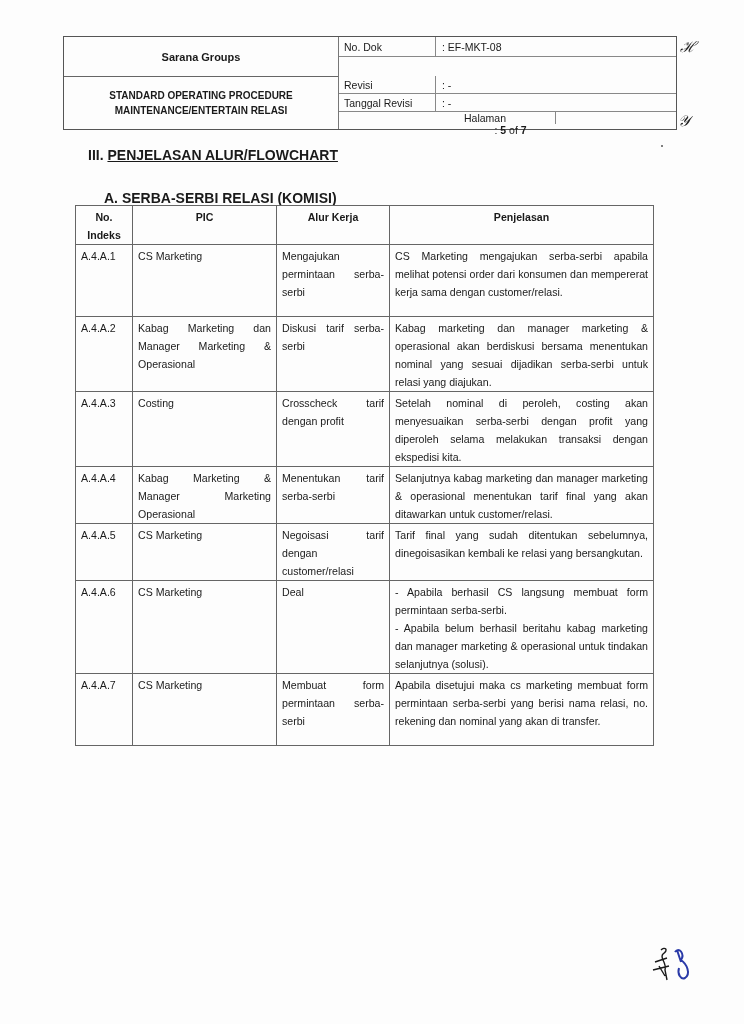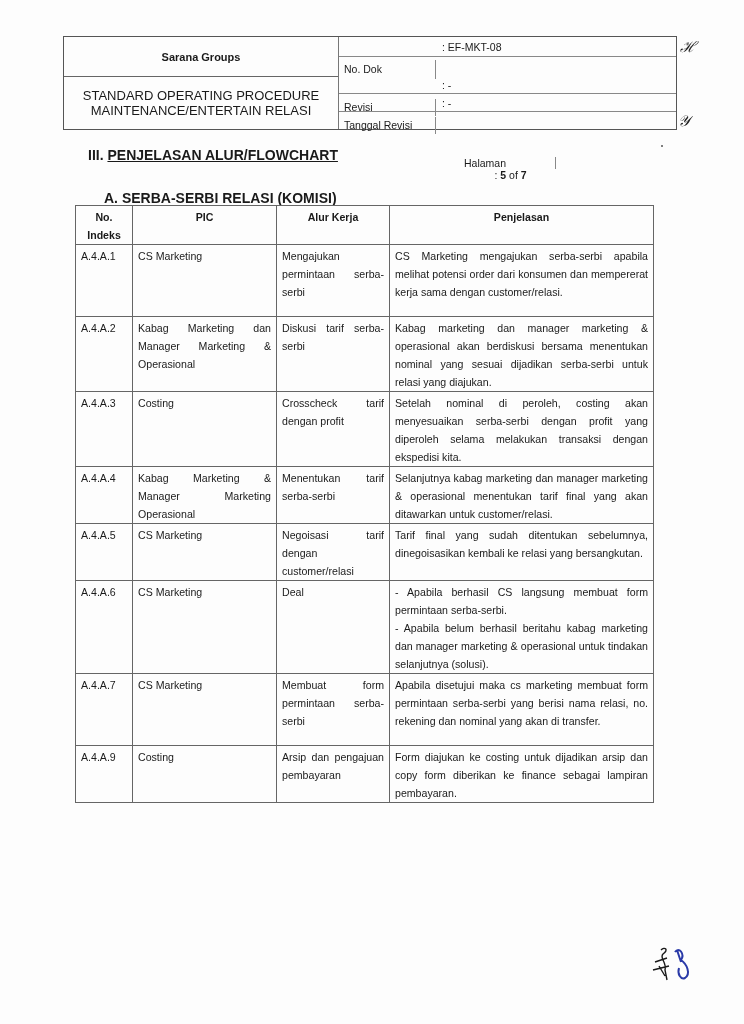--- a/index.html
+++ b/index.html
@@ -7,26 +7,26 @@
          font-family: "Liberation Sans", sans-serif; color: #1a1a1a; }
   .page { position: absolute; left: 0; top: 0; width: 744px; height: 1024px; background: #fdfdfd; }
 
   
   .hdr { position: absolute; left: 63px; top: 36px; width: 614px; height: 94px;
          border: 1px solid #555; box-sizing: border-box; }
   .hdr .left { position: absolute; left: 0; top: 0; width: 275px; height: 100%; border-right: 1px solid #777; box-sizing: border-box; }
   .hdr .company { position: absolute; left: 0; top: 0; width: 100%; height: 39px; border-bottom: 1px solid #666;
          display: flex; align-items: center; justify-content: center; font-weight: bold; font-size: 11px; }
   .hdr .sop { position: absolute; left: 0; top: 39px; width: 100%; height: 54px;
-         display: flex; flex-direction: column; align-items: center; justify-content: center; font-weight: normal; font-size: 13px; line-height: 15px; }
+         display: flex; flex-direction: column; align-items: center; justify-content: center; font-weight: bold; font-size: 10px; line-height: 15px; }
   .hdr .right { position: absolute; left: 275px; top: 0; right: 0; height: 100%; }
   .hdr .meta-row { position: absolute; left: 0; right: 0; height: 18.6px; border-bottom: 1px solid #888;
          font-size: 10.5px; display: flex; align-items: center; box-sizing: border-box; }
   .hdr .meta-row:last-child { border-bottom: none; }
-  .hdr .meta-label { width: 97px; padding-left: 5px; box-sizing: border-box; border-right: 1px solid #888; height: 100%; display: flex; align-items: center; margin-top: 45px; }
+  .hdr .meta-label { width: 97px; padding-left: 5px; box-sizing: border-box; border-right: 1px solid #888; height: 100%; display: flex; align-items: center; }
   .hdr .meta-val { padding-left: 6px; }
   .hdr .meta-val b { font-weight: bold; }
 
   .initials { position: absolute; font-family: "DejaVu Serif", serif; font-style: italic; color: #222; font-size: 15px; }
 
   
   .h1 { position: absolute; left: 88px; top: 147px; font-size: 14px; font-weight: bold; }
   .h1 u { text-decoration: underline; }
   .h2 { position: absolute; left: 104px; top: 177px; font-size: 14px; font-weight: bold; margin-top: 13px; }
 
@@ -138,26 +138,20 @@
           <div>- Apabila berhasil CS langsung membuat form permintaan serba-serbi.</div>
           <div>- Apabila belum berhasil beritahu kabag marketing dan manager marketing &amp; operasional untuk tindakan selanjutnya (solusi).</div>
         </td>
       </tr>
       <tr style="height:72px">
         <td>A.4.A.7</td>
         <td class="just">CS Marketing</td>
         <td class="just">Membuat form permintaan serba-serbi</td>
         <td class="just">Apabila disetujui maka cs marketing membuat form permintaan serba-serbi yang berisi nama relasi, no. rekening dan nominal yang akan di transfer.</td>
       </tr>
-      <tr style="height:54px">
-        <td>A.4.A.9</td>
-        <td class="just">Costing</td>
-        <td class="just">Arsip dan pengajuan pembayaran</td>
-        <td class="just">Form diajukan ke costing untuk dijadikan arsip dan copy form diberikan ke finance sebagai lampiran pembayaran.</td>
-      </tr>
     </tbody>
   </table>
 
   <svg class="sig" viewBox="0 0 60 50">
     <path d="M10 22 L22 18 M16 10 C20 6 24 10 18 14 C14 18 22 22 20 30 L22 40 M8 30 L24 26 M14 26 L20 36" fill="none" stroke="#1a1a1a" stroke-width="1.4"></path>
     <path d="M30 12 C34 6 40 14 36 20 C42 24 46 34 40 38 C36 40 32 34 34 28 M32 10 L36 22" fill="none" stroke="#2a3aa8" stroke-width="2"></path>
   </svg>
 </div>
 
 </body></html>

